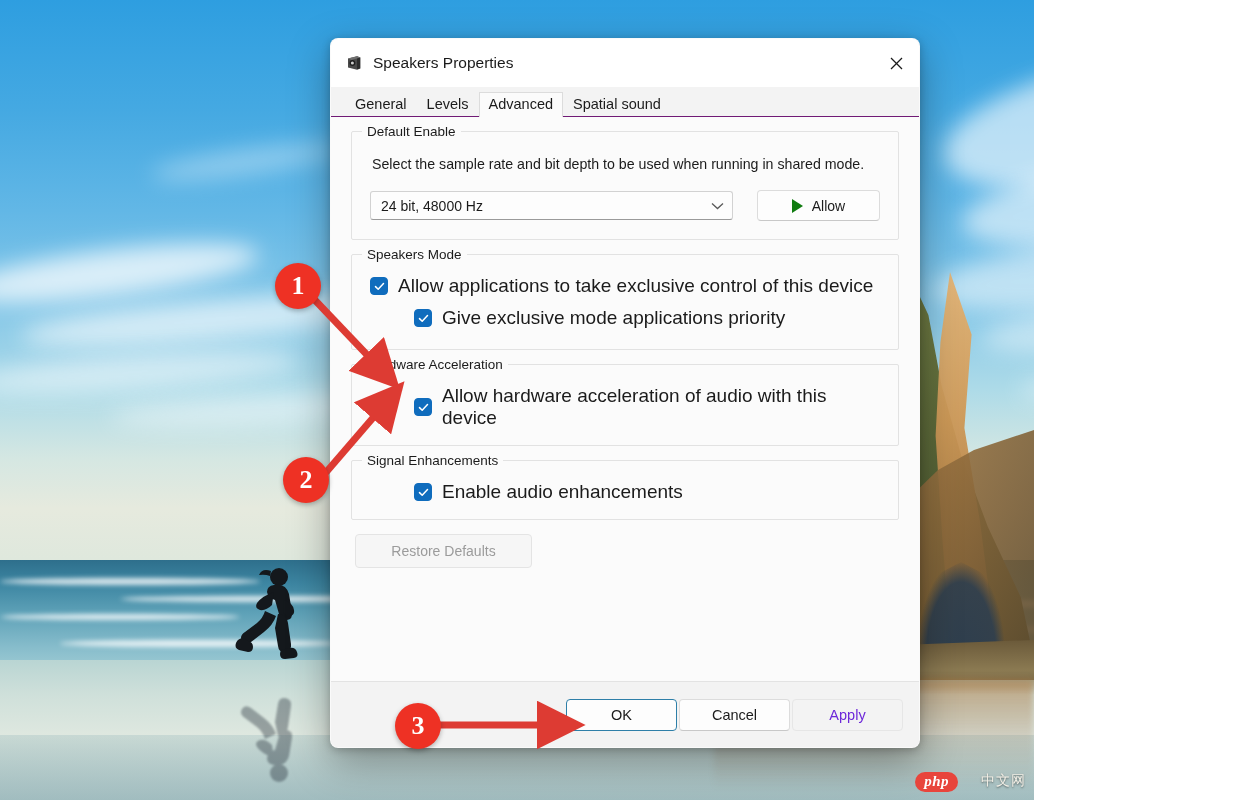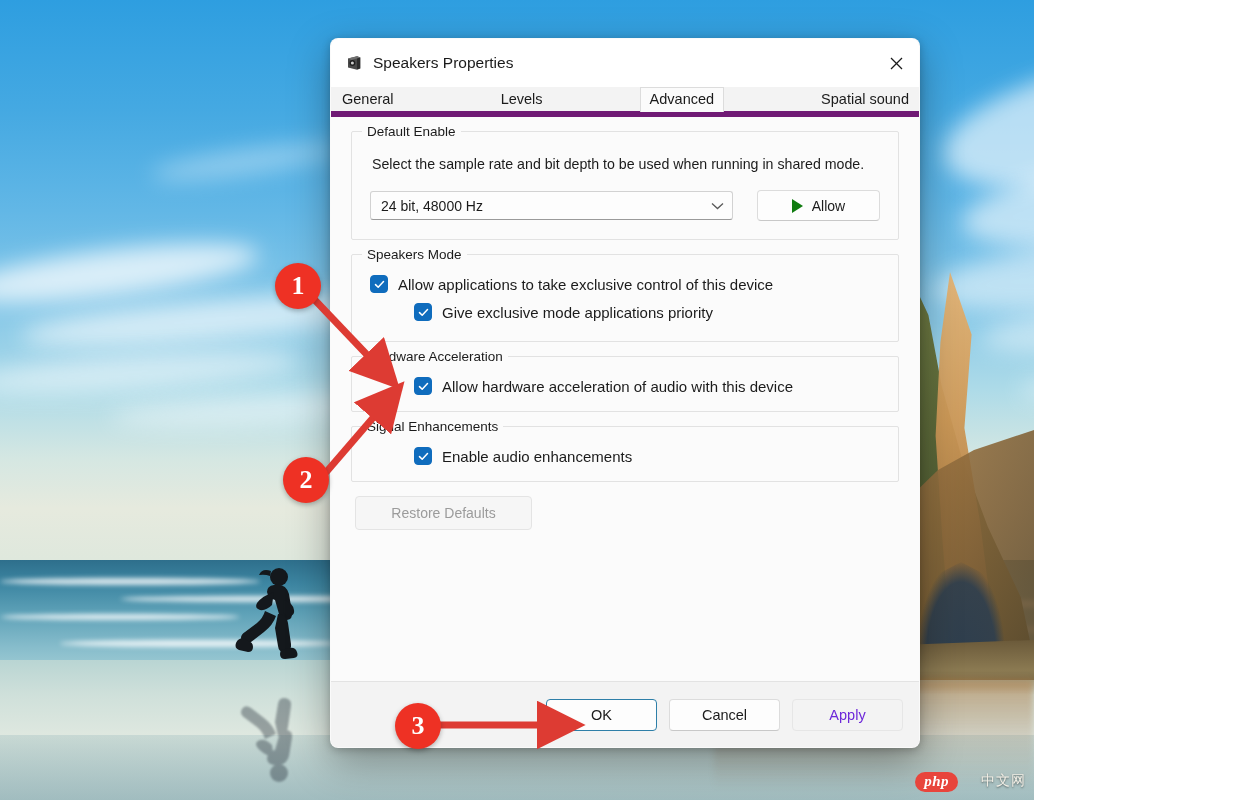--- a/index.html
+++ b/index.html
@@ -171,23 +171,22 @@
   }
   .close-btn svg { width: 13px; height: 13px; }
 
   
   .tabstrip {
     position: relative;
     height: 30px;
     background: #f3f3f3;
     display: flex;
     align-items: flex-end;
-    padding-left: 1px;
-    border-bottom: 6px solid #701a75;
-    justify-content: space-between;
+    padding-left: 14px;
+    border-bottom: 1px solid #701a75;
   }
   .tab {
     font-size: 14.5px;
     color: #1b1b1b;
     padding: 4px 9px 5px 9px;
     border: 1px solid transparent;
     border-bottom: none;
     background: transparent;
     line-height: 1;
     cursor: default;
@@ -275,21 +274,21 @@
     width: 18px; height: 18px;
     border-radius: 4px;
     background: #0f6cbd;
     border: 1px solid #0f6cbd;
     display: flex; align-items: center; justify-content: center;
     flex: none;
     margin-right: 10px;
     cursor: default;
   }
   .cbox svg { width: 11px; height: 11px; }
-  .cblabel { font-size: 15px; color: #1b1b1b; }
+  .cblabel { font-size: 19px; color: #1b1b1b; }
 
   
   .restore-btn {
     margin: 6px 0 0 4px;
     width: 177px; height: 34px;
     background: #f6f6f6;
     border: 1px solid #e4e4e4;
     border-radius: 4px;
     display: flex; align-items: center; justify-content: center;
     font-size: 14px;
@@ -301,21 +300,21 @@
   .footer {
     position: absolute;
     left: 0; bottom: 0;
     width: 590px; height: 66px;
     background: #f3f3f3;
     border-top: 1px solid #e3e3e3;
     display: flex;
     align-items: center;
     justify-content: flex-end;
     padding-right: 18px;
-    gap: 12px;
+    gap: 2px;
   }
   .fbtn {
     width: 111px; height: 32px;
     border-radius: 4px;
     display: flex; align-items: center; justify-content: center;
     font-size: 14.5px;
     background: #fdfdfd;
     border: 1px solid #dcdcdc;
     border-bottom-color: #c8c8c8;
     color: #1b1b1b;

